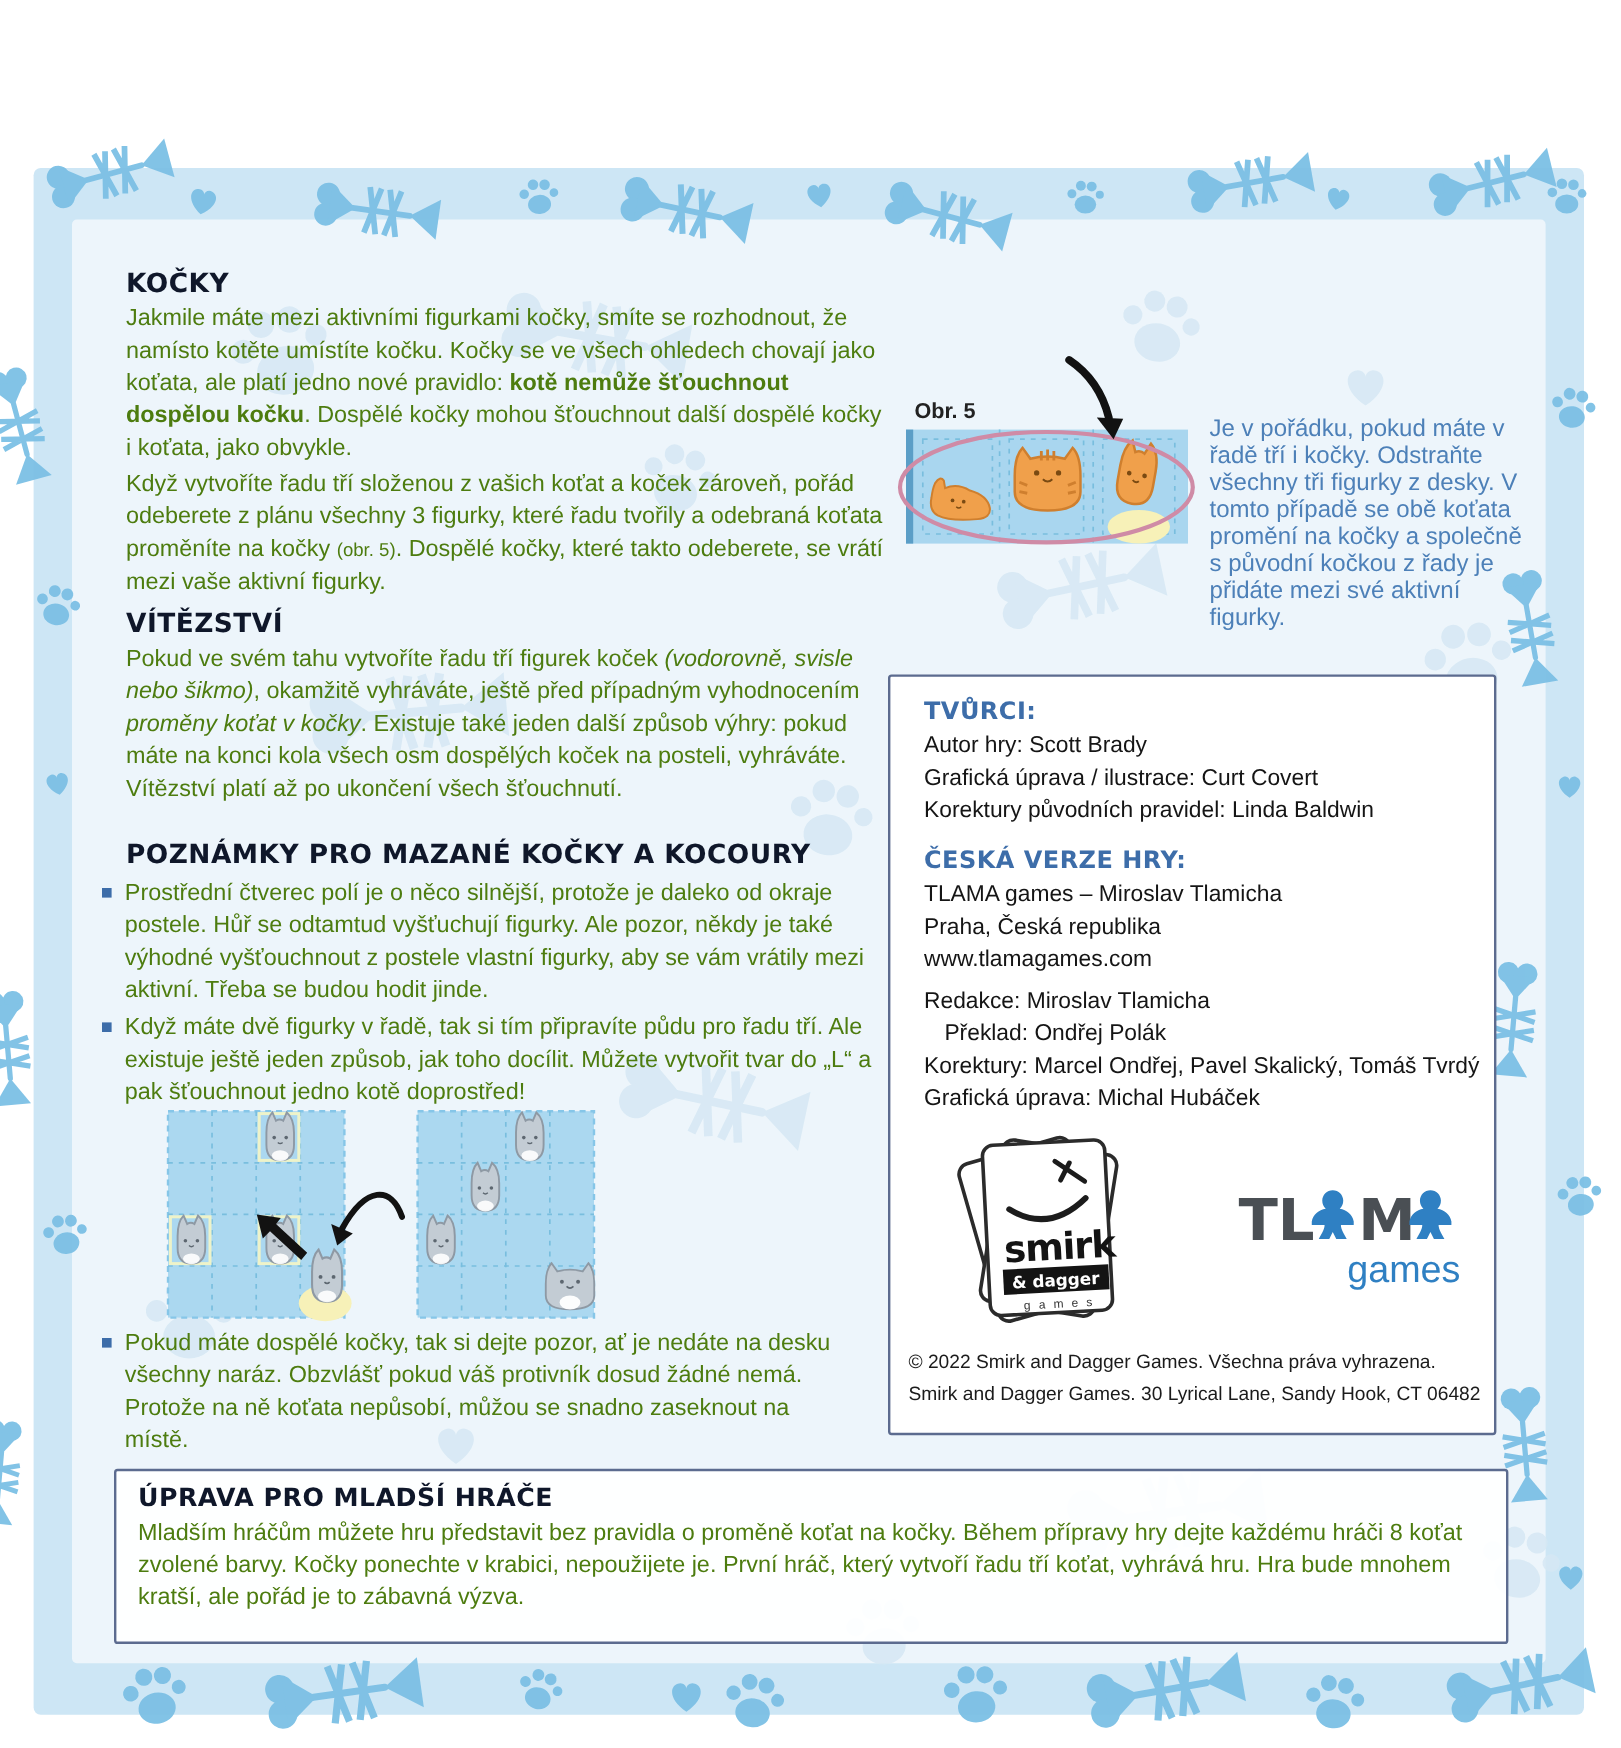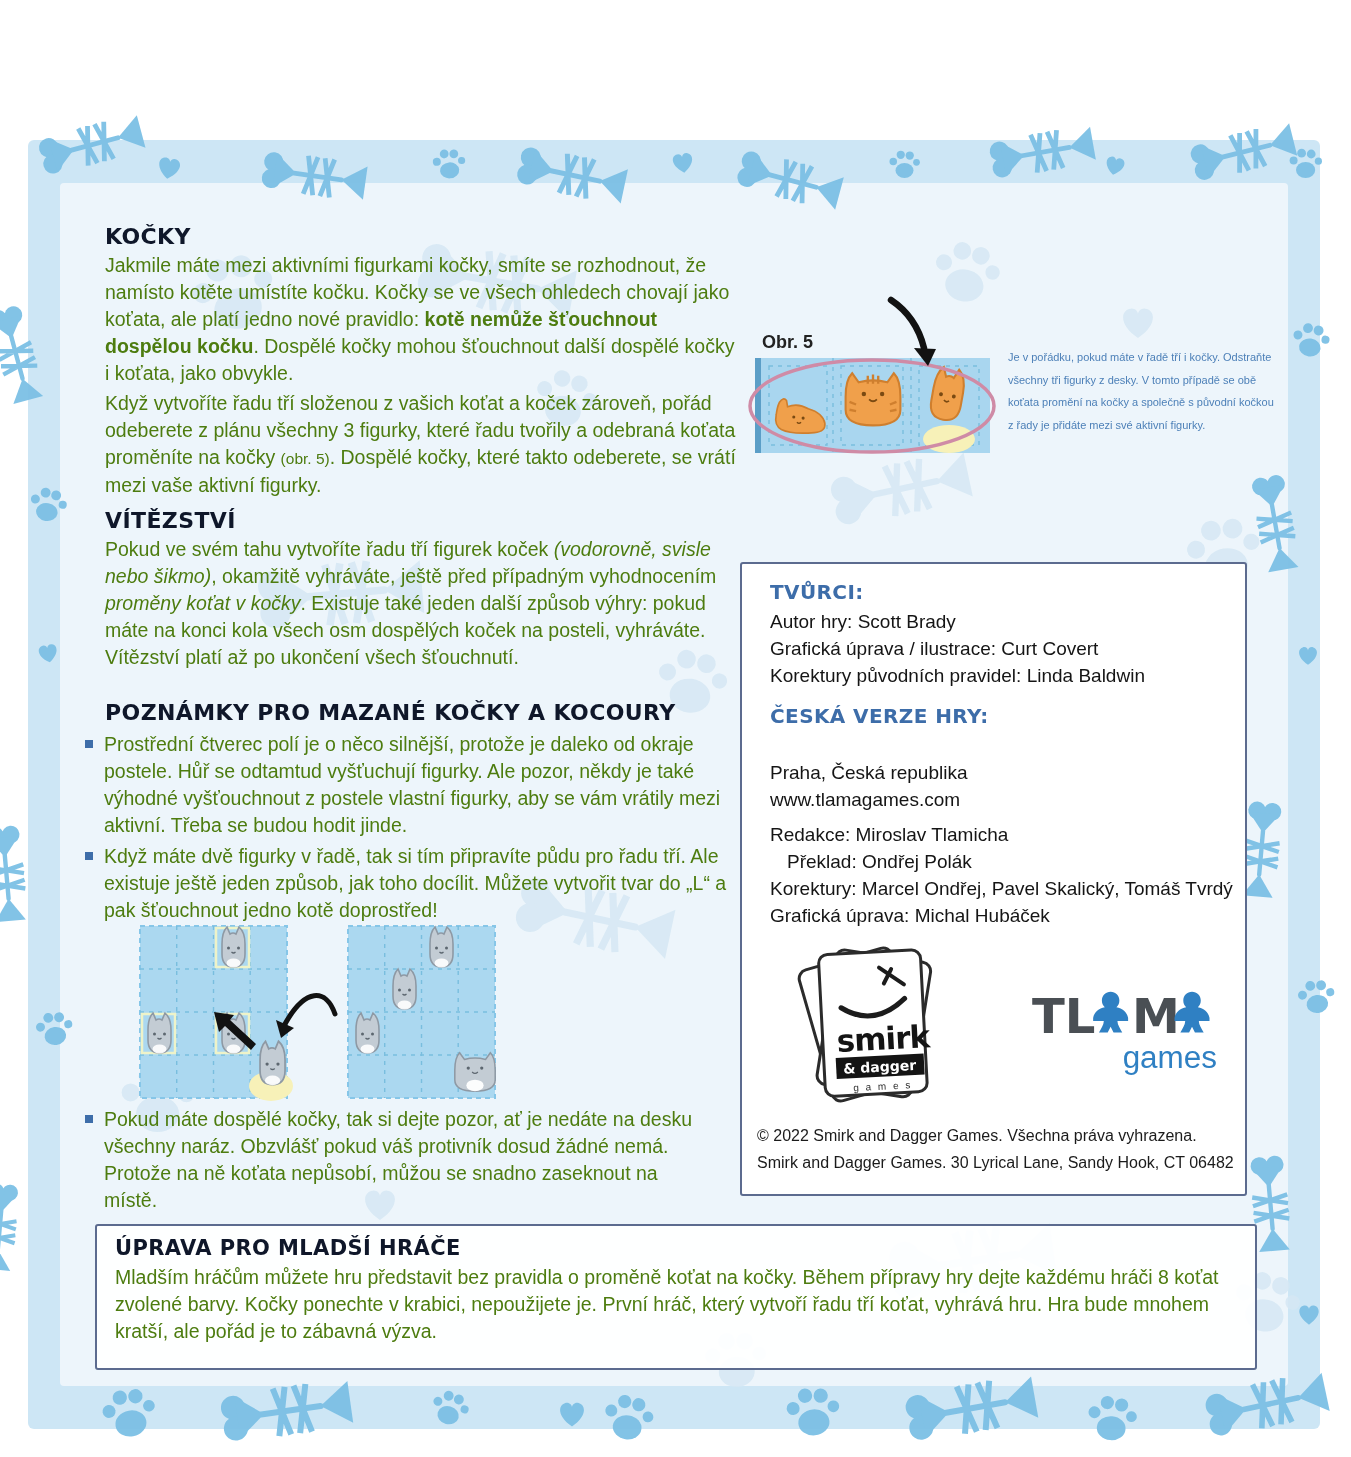--- a/index.html
+++ b/index.html
@@ -13,21 +13,21 @@
   
   .h1{font-family:"DejaVu Sans",sans-serif;font-weight:800;font-size:22px;
       color:#0f172a;letter-spacing:.4px;white-space:nowrap;}
   .body{font-size:19.5px;line-height:27px;color:#4d7c0f;}
   .body b{font-weight:700;}
   .it{font-style:italic;}
   .small{font-size:15.5px;}
   .col{width:637px;}
   .bullet{display:flex;gap:11px;width:650px;}
   .bullet-sq{width:8px;height:8px;background:#3d6da9;margin-top:9px;flex:none;}
-  .caption{font-size:11px;line-height:22.5px;color:#4d80b8;width:272px;}
+  .caption{font-size:20px;line-height:22.5px;color:#4d80b8;width:272px;}
   .obr-label{font-weight:700;font-size:18px;color:#222;}
   .box{background:#ffffff;border:2.5px solid #5c6b8f;border-radius:3px;}
   .uprava{background:rgba(255,255,255,.92);border:2.5px solid #5c6b8f;border-radius:3px;}
   .cr-line{font-size:19px;line-height:27px;color:#151515;white-space:nowrap;}
   .copyright{font-size:16px;line-height:27px;color:#1b1b1b;white-space:nowrap;}
   .h2{font-family:"DejaVu Sans",sans-serif;font-weight:800;font-size:20px;
       color:#3d6da9;letter-spacing:.4px;white-space:nowrap;}
 </style>
 </head>
 <body>
@@ -247,20 +247,21 @@
 
 <p class="abs caption" style="left:1008px;top:346px;margin:0;">Je v pořádku, pokud máte v řadě tří i kočky. Odstraňte všechny tři figurky z desky. V tomto případě se obě koťata promění na kočky a společně s původní kočkou z řady je přidáte mezi své aktivní figurky.</p>
 
 <div class="abs box" style="left:740px;top:562px;width:503px;height:630px;">
   <div class="h2" style="position:absolute;left:28px;top:16px;">TVŮRCI:</div>
   <div class="cr-line" style="position:absolute;left:28px;top:44px;">Autor hry: Scott Brady</div>
   <div class="cr-line" style="position:absolute;left:28px;top:71px;">Grafická úprava / ilustrace: Curt Covert</div>
   <div class="cr-line" style="position:absolute;left:28px;top:98px;">Korektury původních pravidel: Linda Baldwin</div>
 
   <div class="h2" style="position:absolute;left:28px;top:140px;">ČESKÁ VERZE HRY:</div>
+  <div class="cr-line" style="position:absolute;left:28px;top:168px;">TLAMA games – Miroslav Tlamicha</div>
   <div class="cr-line" style="position:absolute;left:28px;top:195px;">Praha, Česká republika</div>
   <div class="cr-line" style="position:absolute;left:28px;top:222px;">www.tlamagames.com</div>
 
   <div class="cr-line" style="position:absolute;left:28px;top:257px;">Redakce: Miroslav Tlamicha</div>
   <div class="cr-line" style="position:absolute;left:28px;top:284px;margin-left:17px;">Překlad: Ondřej Polák</div>
   <div class="cr-line" style="position:absolute;left:28px;top:311px;">Korektury: Marcel Ondřej, Pavel Skalický, Tomáš Tvrdý</div>
   <div class="cr-line" style="position:absolute;left:28px;top:338px;">Grafická úprava: Michal Hubáček</div>
 
   <svg style="position:absolute;left:48px;top:366px;" width="165" height="195" viewBox="0 0 165 195">
     <g transform="rotate(-16 60 100)">

